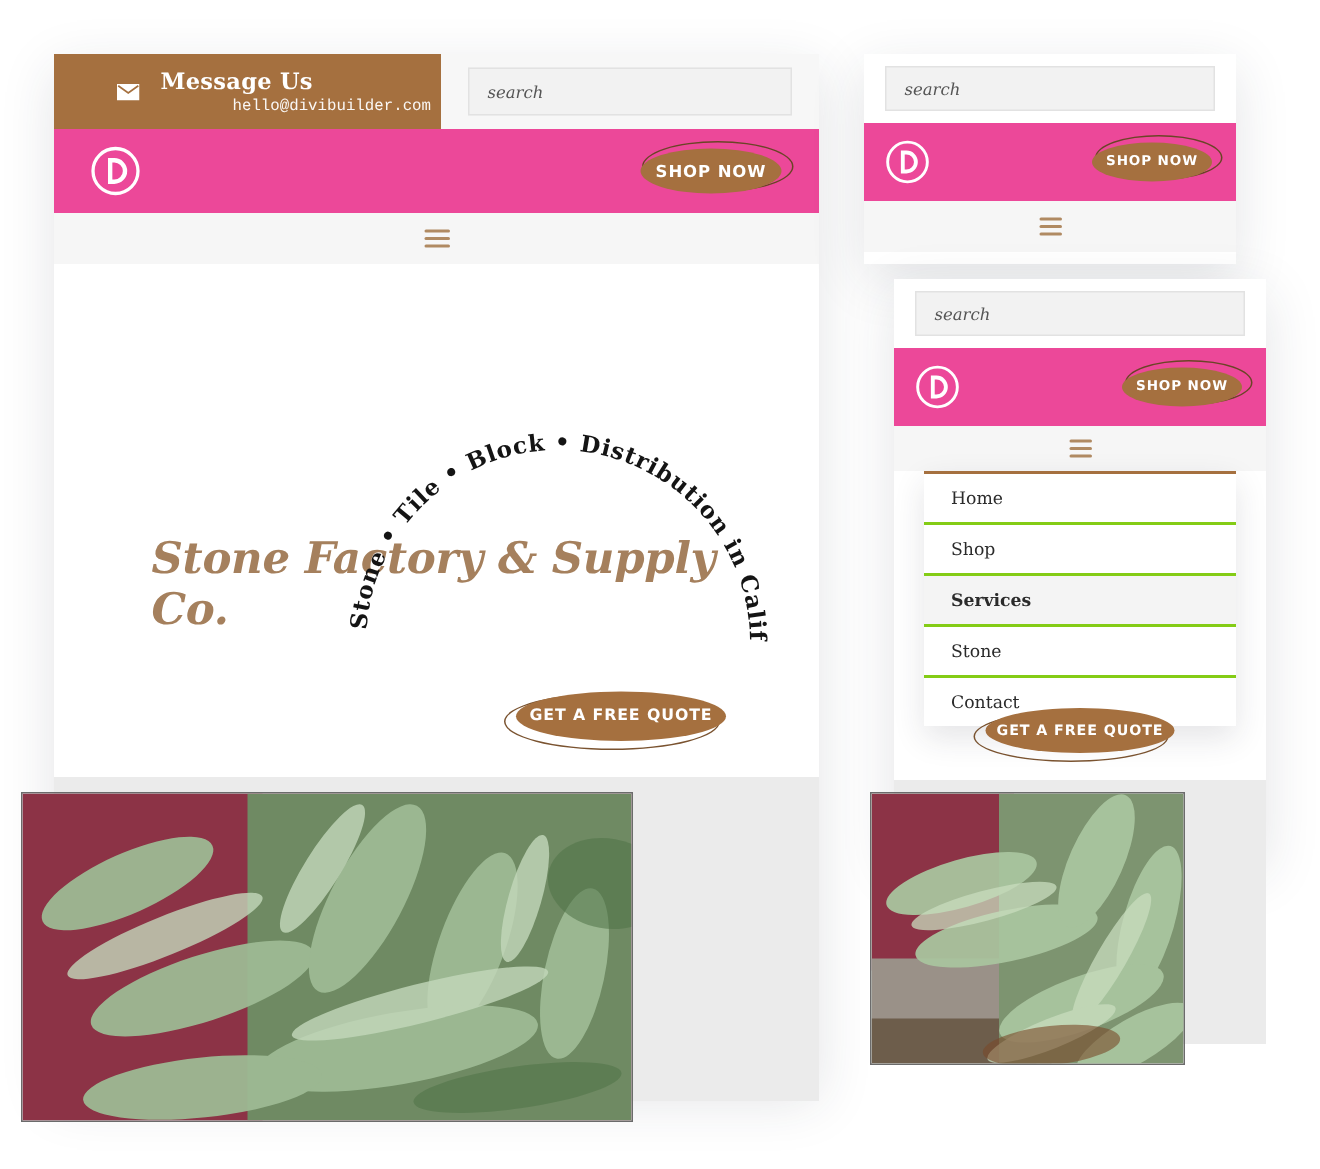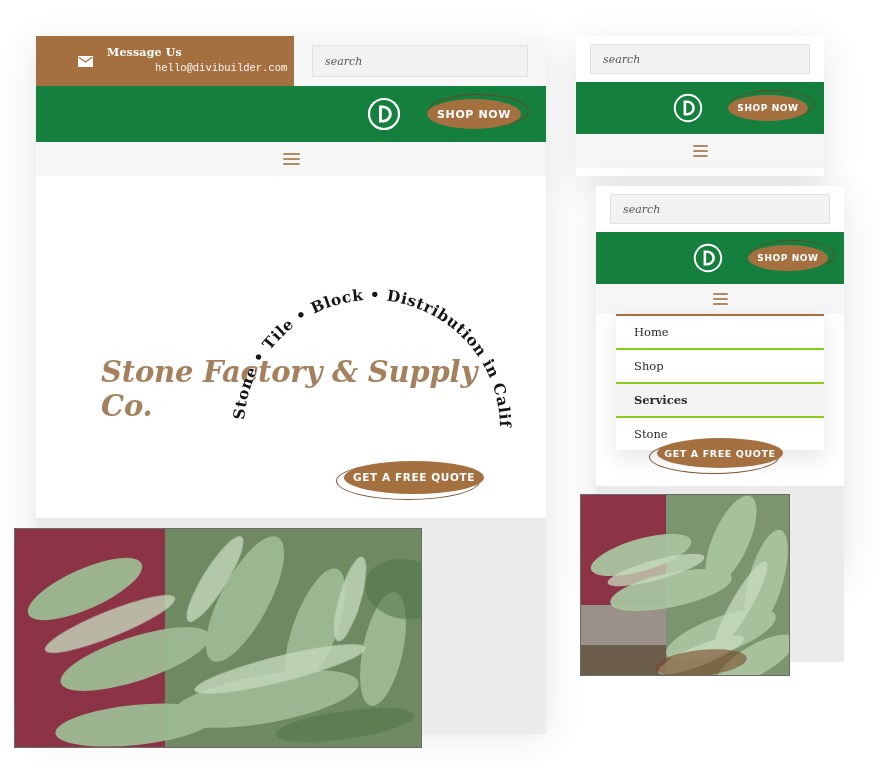--- a/index.html
+++ b/index.html
@@ -11,28 +11,28 @@
     position:relative;
   }
   .stage{position:absolute;inset:0;}
 
   
   .panel{position:absolute;background:#ffffff;box-shadow:0 10px 34px rgba(40,45,60,.13);}
 
   .topbar{display:flex;height:50px;background:#f7f7f7;}
   .msgblock{display:flex;align-items:center;background:#a5703f;color:#fff;box-sizing:border-box;}
   .env{margin:0 14px 0 42px;display:block;}
-  .msg-title{font-family:"DejaVu Serif", serif;font-weight:bold;font-size:11px;letter-spacing:.2px;line-height:1.35;}
+  .msg-title{font-family:"DejaVu Serif", serif;font-weight:bold;font-size:15px;letter-spacing:.2px;line-height:1.35;}
   .msg-mail{font-family:Liberation Mono, monospace;font-size:10.5px;line-height:1.4;opacity:.95;margin-left:48px;}
   .searchwrap{flex:1;display:flex;align-items:center;padding:0 18px;background:#f7f7f7;}
   .searchbox{width:100%;background:#f2f2f2;border:1px solid #e2e2e2;box-sizing:border-box;
     font-family:"DejaVu Serif", serif;font-size:11px;color:#555;display:flex;align-items:center;font-style:italic;}
   .searchbox span{padding-left:12px;}
 
-  .navbar{display:flex;align-items:center;justify-content:flex-end;background:#15803d;gap:23px;}
+  .navbar{display:flex;align-items:center;justify-content:space-between;background:#ec4899;gap:23px;}
   .logo{display:block;}
   .pillbtn{position:relative;display:inline-flex;align-items:center;justify-content:center;}
   .pillbtn .ring{position:absolute;left:4px;top:-3px;right:-5px;bottom:3px;border:1.5px solid #6a4526;border-radius:50%;}
   .pillbtn .body{position:relative;background:#a5703f;border-radius:50%;display:flex;align-items:center;justify-content:center;
     color:#fff;font-family:"DejaVu Sans", sans-serif;font-weight:bold;letter-spacing:.6px;white-space:nowrap;}
   .ring2{position:absolute;left:-6px;top:4px;right:6px;bottom:-4px;border:1.2px solid #7a5330;border-radius:50%;}
 
   .menubar{background:#f6f6f6;display:flex;align-items:center;justify-content:center;}
   .burger{display:flex;flex-direction:column;justify-content:center;gap:2.5px;}
   .burger i{display:block;background:#b08a62;border-radius:1px;}
@@ -235,20 +235,21 @@
           <i></i>
           <i></i>
       </div>
     </div>
 
     <div class="dropdown">
       <div class="navitem">Home</div>
       <div class="navitem">Shop</div>
       <div class="navitem active">Services</div>
       <div class="navitem">Stone</div>
+      <div class="navitem">Contact</div>
     </div>
 
     <div class="mob-cta">
       <div class="pillbtn" style="width:130px;height:34px;">
         <div class="ring2"></div>
         <div class="body" style="width:126px;height:30px;font-size:9.5px;">
           <span>GET A FREE QUOTE</span>
         </div>
       </div>
     </div>

